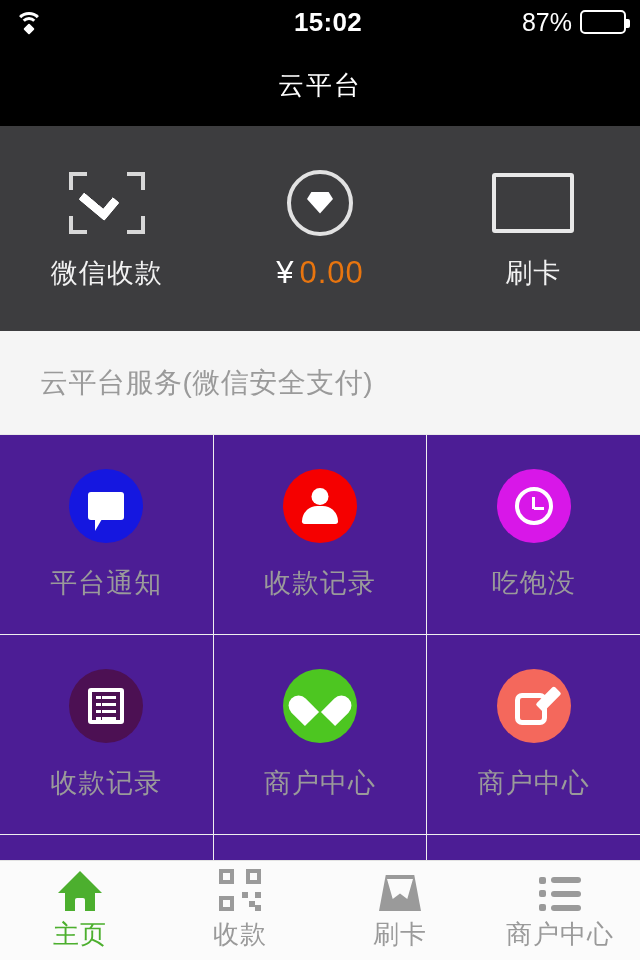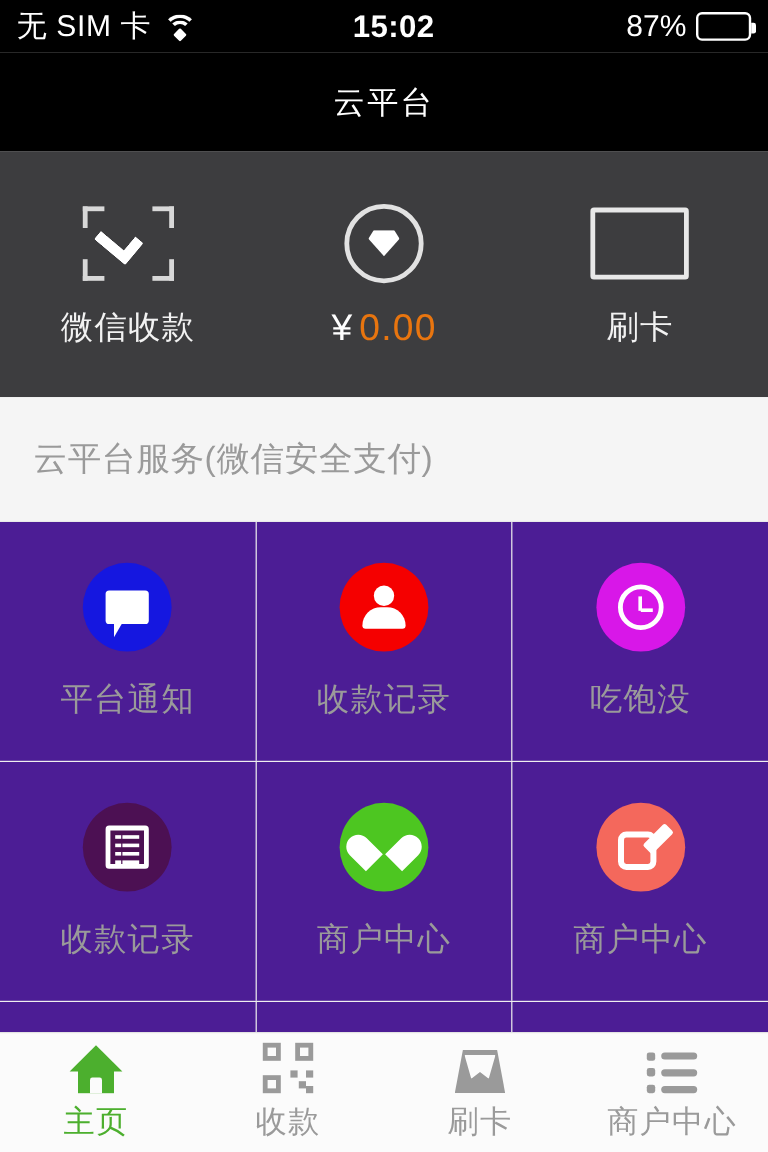--- a/index.html
+++ b/index.html
@@ -85,21 +85,21 @@
     clip-path:polygon(18% 0%, 82% 0%, 100% 34%, 50% 100%, 0% 34%); }
 
   
   .ico-card { width:82px; height:60px; border:4px solid #e8e8e8; border-radius:3px;
     padding-top:9px; }
   .ico-card .stripe { height:12px; background:#fff; margin:0 5px; }
 
   
   .section-head {
     flex:0 0 104px; background:#f5f5f5;
-    display:flex; align-items:center; padding:0 28px;
+    display:flex; align-items:center; padding:0 40px;
     border-bottom:1px solid #e9e9e9;
   }
   .section-head span { font-size:28px; color:#9a9a9a; letter-spacing:0.5px; }
 
   
   .grid { flex:1 1 auto; background:#4c1d95; overflow:hidden; }
   .grid-row { display:flex; height:200px; border-bottom:1px solid #efefef; }
   .grid-cell {
     flex:1 1 0; display:flex; flex-direction:column;
     align-items:center; justify-content:center; gap:22px;
@@ -175,21 +175,20 @@
   .t-list b { position:absolute; left:0; width:7px; height:7px; background:#9a9a9a; border-radius:2px; }
   .t-list b:nth-of-type(1){ top:0; } .t-list b:nth-of-type(2){ top:13px; } .t-list b:nth-of-type(3){ top:27px; }
 </style>
 </head>
 <body>
 
 <div class="phone">
 
   <div class="statusbar">
     <div class="sb-left">
-      <span class="sb-carrier">无 SIM 卡</span>
       <span class="wifi">
         <span class="arc a1"></span>
           <span class="arc a2"></span>
           <span class="dot"></span>
       </span>
     </div>
     <div class="sb-center">15:02</div>
     <div class="sb-right">
       <span class="sb-batt-pct">87%</span>
       <span class="batt"><span class="batt-fill"></span></span>

